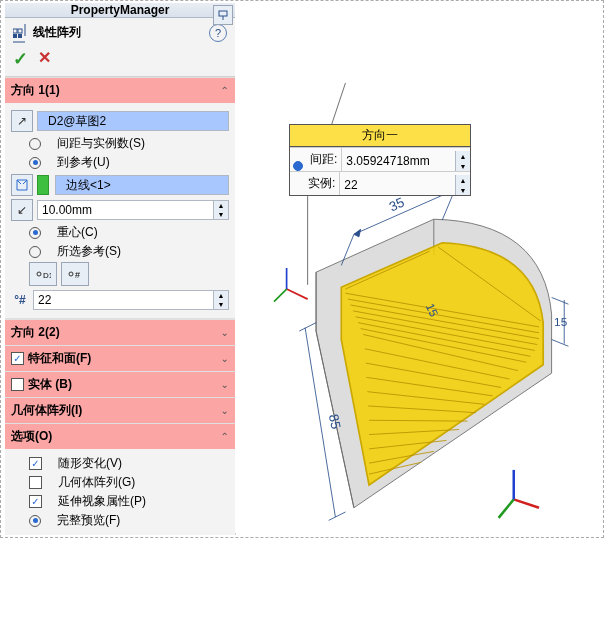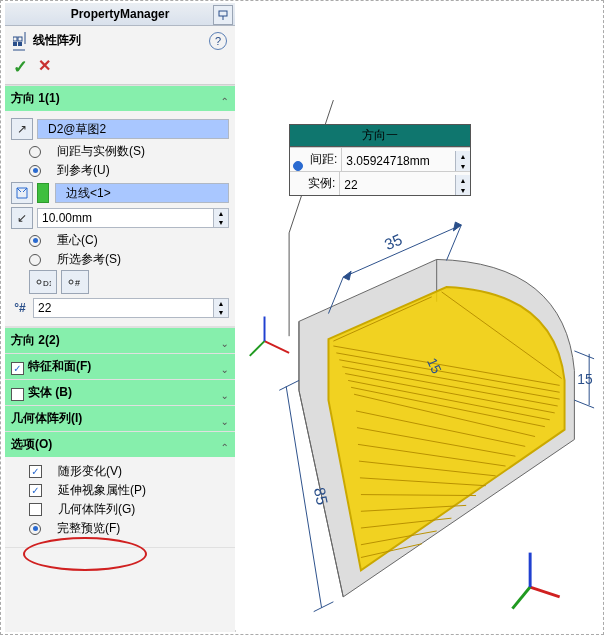--- a/index.html
+++ b/index.html
@@ -1,25 +1,25 @@
 <!DOCTYPE html>
 <html><head>
 <meta charset="utf-8">
 <style>
 html,body{margin:0;padding:0;font-family:"Microsoft YaHei",Arial,sans-serif;font-size:12px;background:#fff;color:#000}
-.app{position:relative;width:604px;height:635px;overflow:hidden;border:1px dashed #aaa;box-sizing:border-box}
+.app{position:relative;width:604px;height:538px;overflow:hidden;border:1px dashed #aaa;box-sizing:border-box}
 .panel{position:absolute;top:2px;bottom:2px;left:4px;width:230px;background:#f3f3f3;border-right:1px solid #d0d0d0;display:flex;flex-direction:column;overflow:hidden}
 .pm-header{background:linear-gradient(#eaeef3,#d9e1ec);border-bottom:1px solid #b0b8c4;height:22px;display:flex;align-items:center;justify-content:center;font-weight:bold;position:relative}
 .pm-header .pinbtn{position:absolute;right:2px;top:2px;width:18px;height:18px;border:1px solid #9aa5b5;background:#e8eef6;color:#2a4f8a;display:flex;align-items:center;justify-content:center;font-size:11px;cursor:pointer}
 .feature-row{display:flex;padding:6px 8px 2px 8px}
 .feature-row .help{margin-left:auto;width:16px;height:16px;border:1px solid #5a7fb5;border-radius:50%;color:#2a4f8a;display:flex;align-items:center;justify-content:center;font-size:11px;cursor:pointer}
 .okcancel{display:flex;gap:10px;padding:2px 8px 6px 8px;border-bottom:1px solid #d0d0d0}
 .okcancel .ok{color:#2e9a2e;font-size:18px;font-weight:bold;cursor:pointer}
 .okcancel .cancel{color:#c83232;font-size:16px;font-weight:bold;cursor:pointer}
-.section-head{display:flex;align-items:flex-end;padding:4px 6px;border-top:1px solid #e0e0e0;cursor:pointer;background:#86efac}
+.section-head{display:flex;align-items:center;padding:4px 6px;border-top:1px solid #e0e0e0;cursor:pointer;background:#fca5a5}
 .section-head .caret{margin-left:auto;color:#555;font-size:10px}
 .group{padding:4px 6px 8px 6px;border-bottom:1px solid #e0e0e0}
 .row{display:flex;align-items:center;gap:4px;margin:3px 0}
 .sel-input{flex:1;height:18px;border:1px solid #b0b8c4;background:#fff;padding:0 10px;display:flex;align-items:center}
 .sel-input.blue{background:#a9c7ff}
 .dir-btn{width:20px;height:20px;border:1px solid #9aa5b5;background:#e8eef6;display:flex;align-items:center;justify-content:center;color:#333;font-size:12px;cursor:pointer}
 .green-block{width:10px;height:18px;background:#3fbf3f;border:1px solid #2e9a2e;margin-right:2px}
 .radio,.check{display:flex;align-items:center;gap:16px;margin:2px 0 2px 18px;cursor:pointer}
 .radio .dot{width:10px;height:10px;border:1px solid #555;border-radius:50%;display:flex;align-items:center;justify-content:center}
 .radio.sel .dot::after{content:"";width:5px;height:5px;background:#2a6ad0;border-radius:50%}
@@ -29,21 +29,21 @@
 .spinbox .val{flex:1;padding:0 4px;display:flex;align-items:center}
 .spinbox .spinbtns{width:14px;display:flex;flex-direction:column;border-left:1px solid #b0b8c4}
 .spinbox .spinbtns div{flex:1;display:flex;align-items:center;justify-content:center;font-size:7px;background:#e8eef6;cursor:pointer}
 .mini-btns{display:flex;gap:4px;margin-left:18px}
 .mini-btn{width:26px;height:22px;border:1px solid #9aa5b5;background:#e8eef6;display:flex;align-items:center;justify-content:center;font-size:10px;cursor:pointer}
 .count-row{display:flex;align-items:center;gap:4px;margin-top:4px}
 .count-icon{width:18px;height:18px;color:#2a4f8a;display:flex;align-items:center;justify-content:center;font-weight:bold}
 .red-circle{position:absolute;left:18px;top:534px;width:120px;height:30px;border:2px solid #d02020;border-radius:50%/50%;pointer-events:none}
 .viewport{position:absolute;left:234px;top:2px;right:4px;bottom:4px;background:#fff}
 .callout{position:absolute;left:288px;top:123px;width:180px;border:1px solid #555;background:#fafafa;font-size:12px}
-.callout .ch{background:#0f766e;text-align:center;border-bottom:1px solid #555;padding:2px}
+.callout .ch{background:#fde047;text-align:center;border-bottom:1px solid #555;padding:2px}
 .callout .cr{display:flex;align-items:flex-end;border-top:1px solid #ccc}
 .callout .cr:first-of-type{border-top:none}
 .callout .clab{padding:3px 4px;border-right:1px solid #ccc;white-space:nowrap}
 .callout .cinp{flex:1;display:flex;border-left:none}
 .callout .cinp .cv{flex:1;padding:3px 4px}
 .callout .cinp .csp{width:14px;display:flex;flex-direction:column;border-left:1px solid #b0b8c4}
 .callout .cinp .csp div{flex:1;font-size:7px;background:#e8eef6;display:flex;align-items:center;justify-content:center;cursor:pointer}
 .bluedot{width:8px;height:8px;border-radius:50%;background:#2a6ad0;border:1px solid #2a6ad0}
 svg.pattern-icon{width:20px;height:20px}
 </style>
@@ -183,27 +183,27 @@
 
   <div class="section-head">
     <b>选项(O)</b>
     <span class="caret">⌃</span>
   </div>
   <div class="group">
     <div class="check sel">
           <span class="box"></span>
           <span>随形变化(V)</span>
         </div>
+    <div class="check">
+          <span class="box"></span>
+          <span>几何体阵列(G)</span>
+        </div>
     <div class="check sel">
           <span class="box"></span>
           <span>延伸视象属性(P)</span>
-        </div>
-    <div class="check">
-          <span class="box"></span>
-          <span>几何体阵列(G)</span>
         </div>
     <div class="radio sel">
           <span class="dot"></span>
           <span>完整预览(F)</span>
         </div>
   </div>
 
   <div class="red-circle"></div>
 </div>
 

